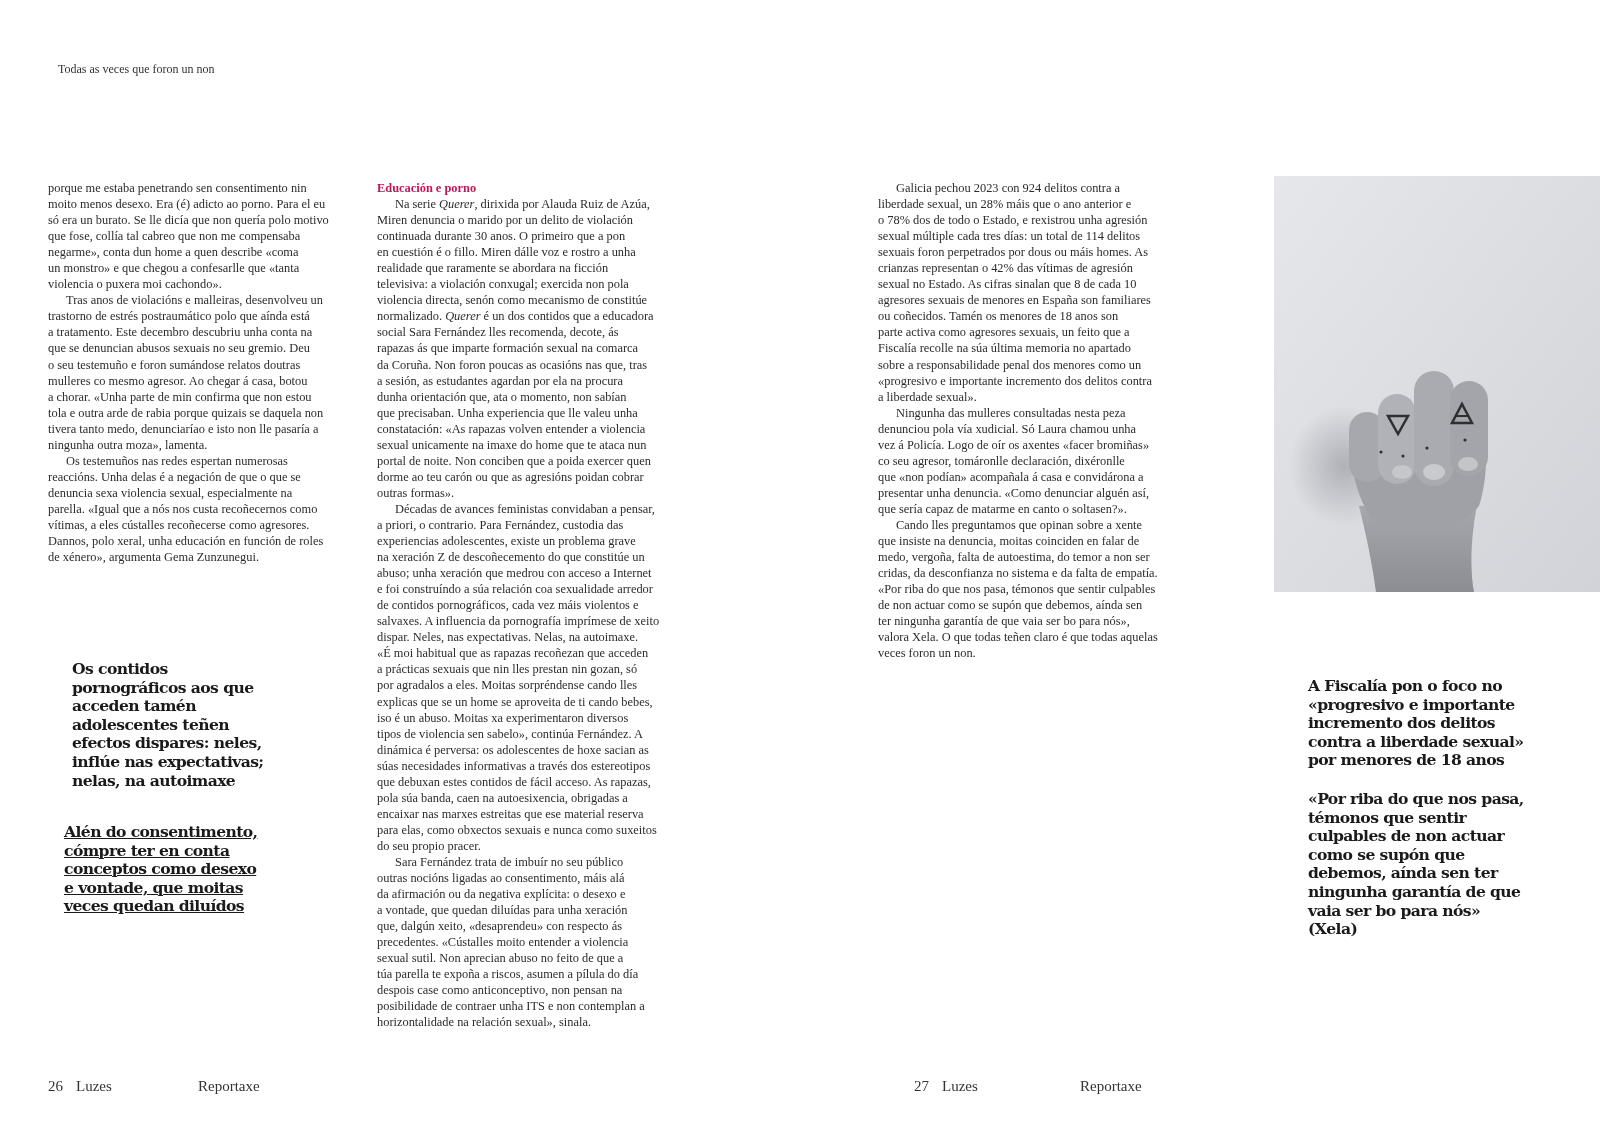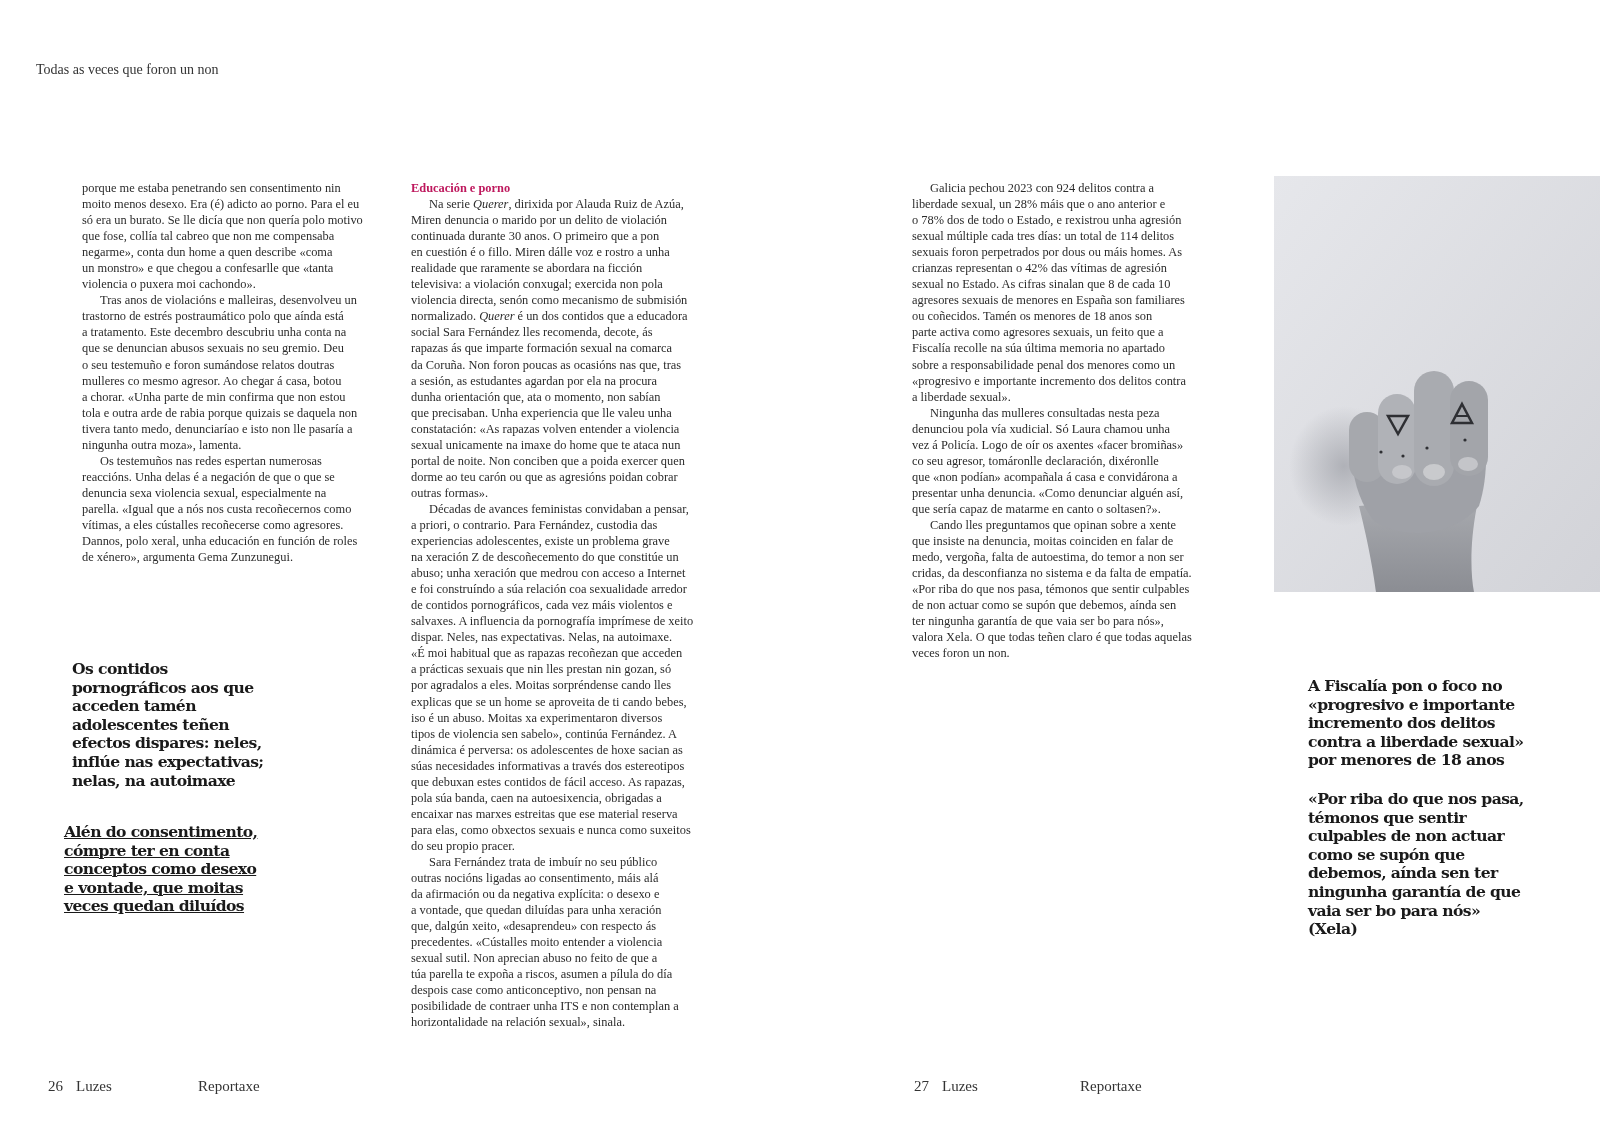--- a/index.html
+++ b/index.html
@@ -1,21 +1,21 @@
 <!DOCTYPE html>
 <html><head>
 <meta charset="utf-8">
 <style>
   html, body { margin: 0; padding: 0; background: #ffffff; }
   body { width: 1600px; height: 1131px; position: relative; overflow: hidden;
          font-family: "DejaVu Serif", "Liberation Serif", serif; color: #2a2a2a; }
-  .running-head { position: absolute; left: 36px; top: 62px; font-size: 14px; color: #333;
+  .running-head { position: absolute; left: 58px; top: 62px; font-size: 12px; color: #333;
                   font-family: "Liberation Serif", serif; }
   .col { position: absolute; font-family: "Liberation Serif", serif; font-size: 12.4px;
-         line-height: 16.05px; color: #2b2b2b; white-space: nowrap; margin-left: 34px; }
+         line-height: 16.05px; color: #2b2b2b; white-space: nowrap; }
   .col .ln { display: block; }
   .col .ln.indent { text-indent: 18px; }
   .col .sub { font-weight: bold; color: #be185d; }
   .col em { font-style: italic; }
   #col1 { left: 48px; top: 180px; width: 305px; }
   #col2 { left: 377px; top: 180px; width: 310px; }
   #col3 { left: 878px; top: 180px; width: 310px; }
   .pull { position: absolute; font-family: "DejaVu Serif", serif; font-weight: bold;
           color: #1a1a1a; font-size: 15.6px; line-height: 18.6px; letter-spacing: -0.6px;
           white-space: nowrap; }
@@ -64,21 +64,21 @@
 
 <div class="col" id="col2">
   <span class="ln sub">Educación e porno</span>
   <div>
       <span class="ln indent">Na serie <em>Querer</em>, dirixida por Alauda Ruiz de Azúa,</span>
       <span class="ln">Miren denuncia o marido por un delito de violación</span>
       <span class="ln">continuada durante 30 anos. O primeiro que a pon</span>
       <span class="ln">en cuestión é o fillo. Miren dálle voz e rostro a unha</span>
       <span class="ln">realidade que raramente se abordara na ficción</span>
       <span class="ln">televisiva: a violación conxugal; exercida non pola</span>
-      <span class="ln">violencia directa, senón como mecanismo de submisión</span>
+      <span class="ln">violencia directa, senón como mecanismo de constitúe</span>
       <span class="ln">normalizado.  <em>Querer</em> é un dos contidos que a educadora</span>
       <span class="ln">social Sara Fernández lles recomenda, decote, ás</span>
       <span class="ln">rapazas ás que imparte formación sexual na comarca</span>
       <span class="ln">da Coruña. Non foron poucas as ocasións nas que, tras</span>
       <span class="ln">a sesión, as estudantes agardan por ela na procura</span>
       <span class="ln">dunha orientación que, ata o momento, non sabían</span>
       <span class="ln">que precisaban. Unha experiencia que lle valeu unha</span>
       <span class="ln">constatación: «As rapazas volven entender a violencia</span>
       <span class="ln">sexual unicamente na imaxe do home que te ataca nun</span>
       <span class="ln">portal de noite. Non conciben que a poida exercer quen</span>

